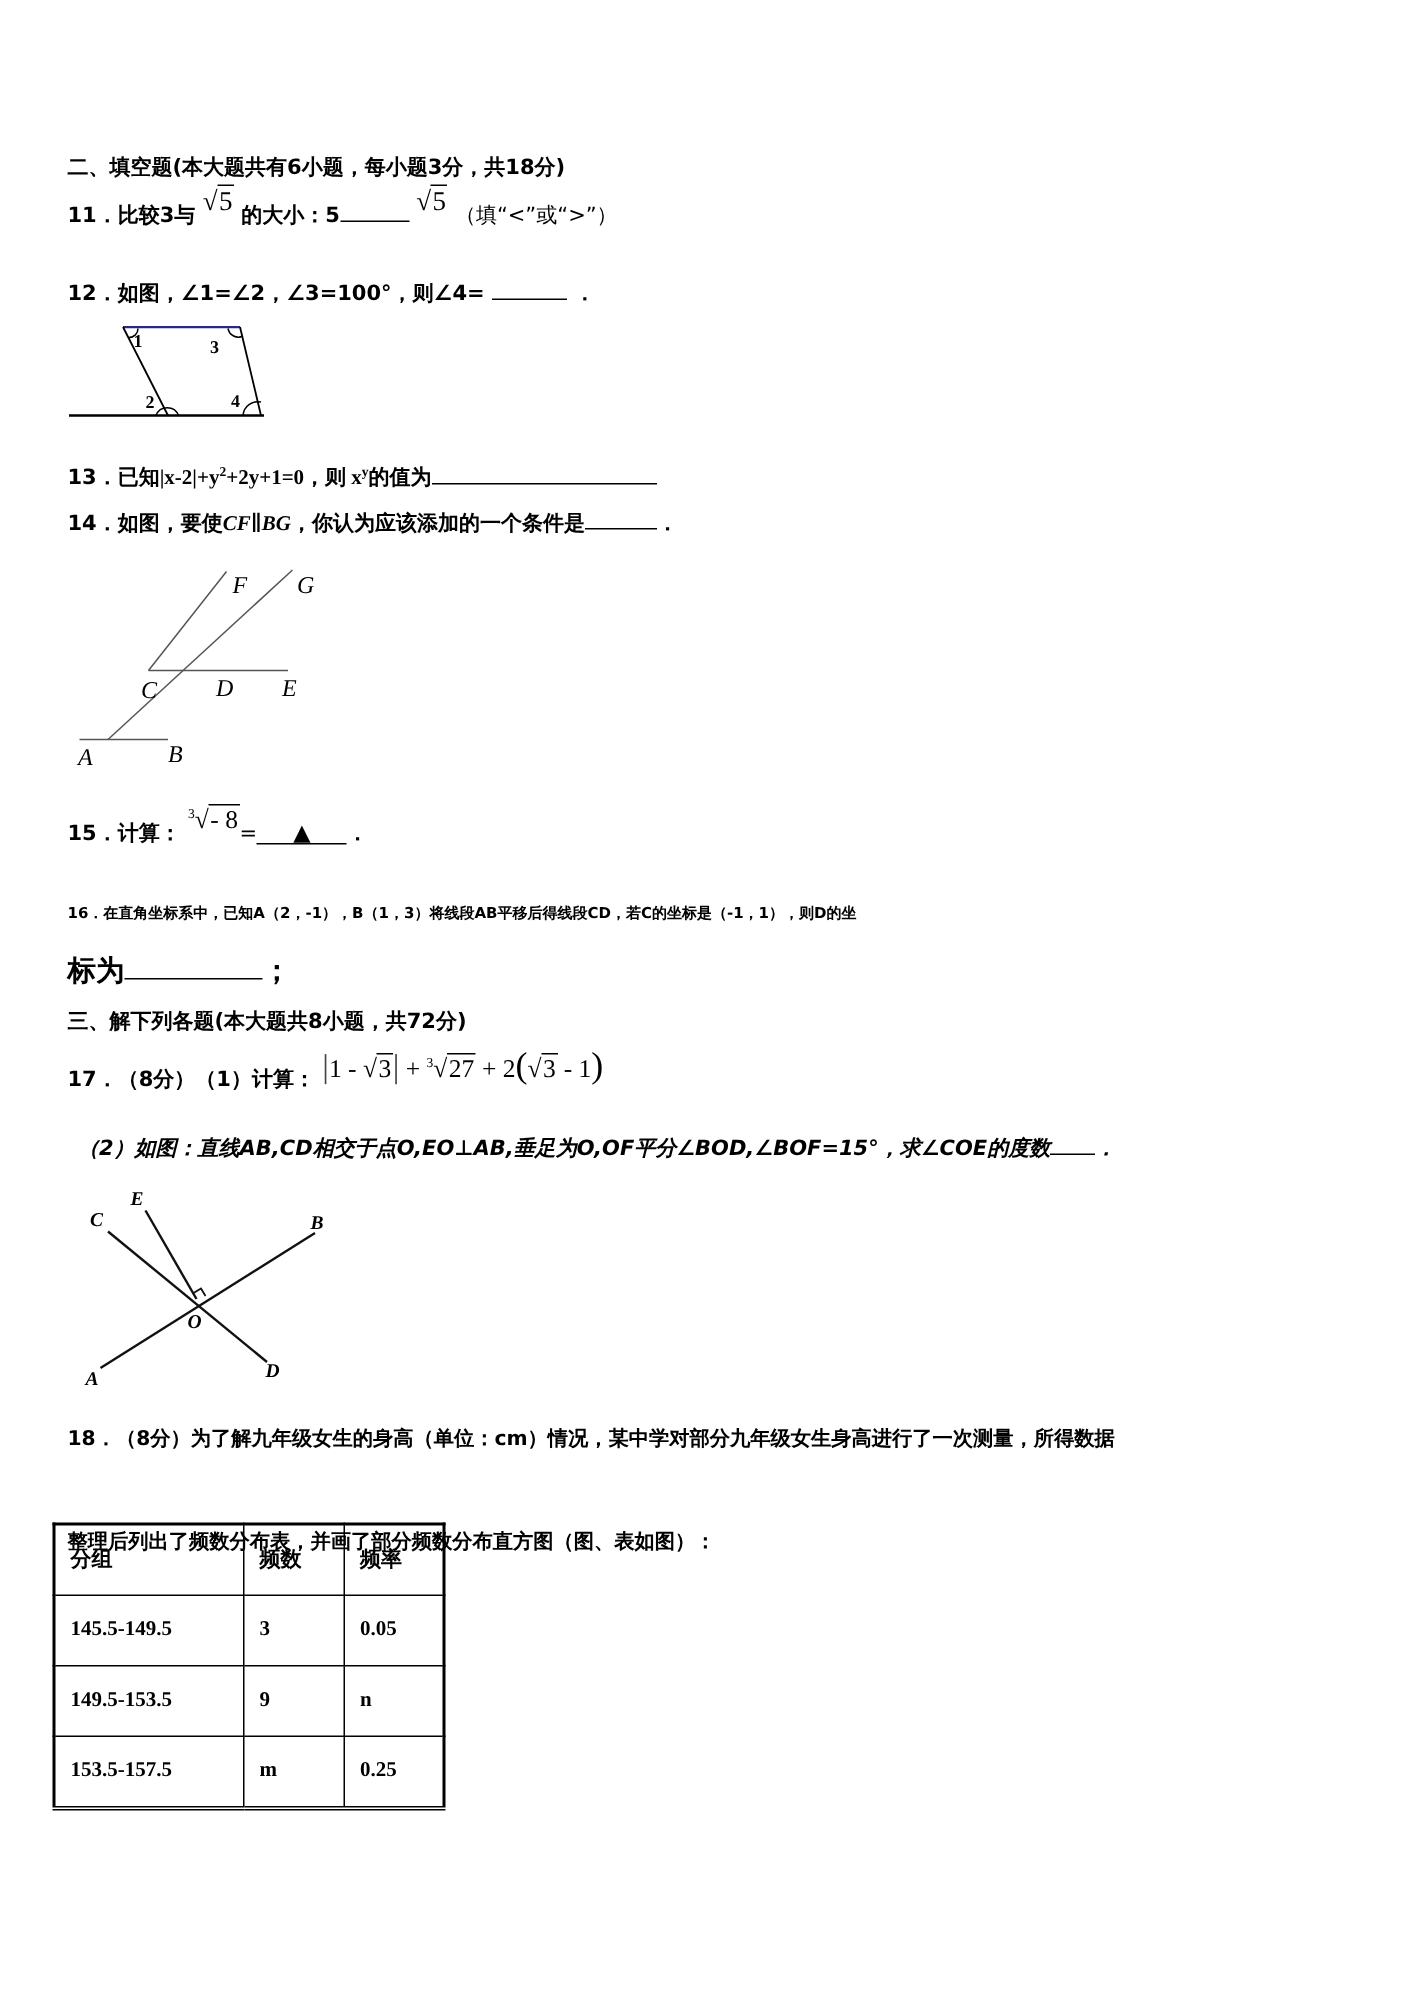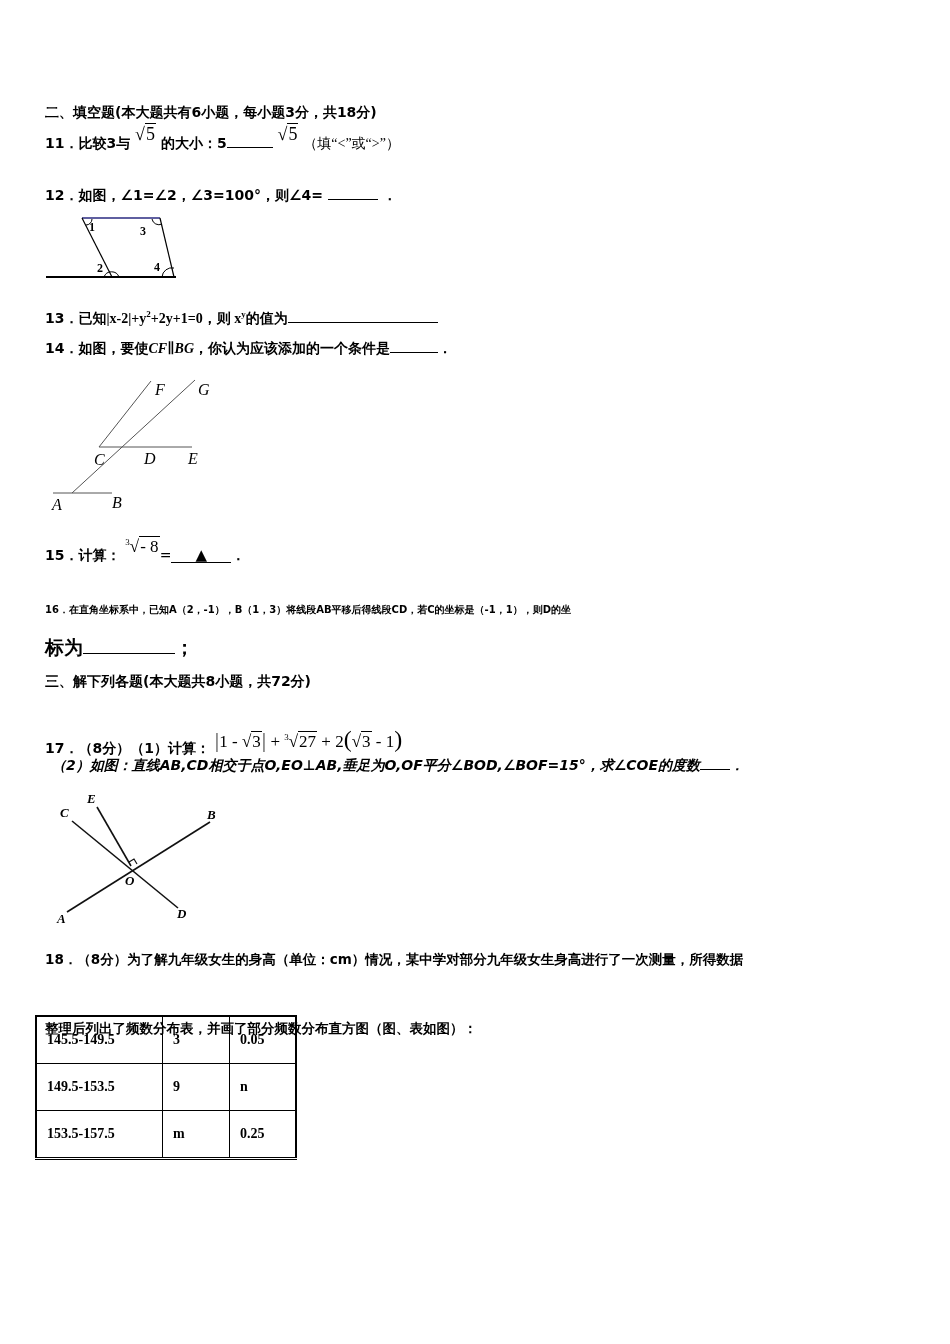--- a/index.html
+++ b/index.html
@@ -25,21 +25,21 @@
 </head>
 <body>
 
 <div class="abs q" style="left:45px;top:103px;">二、填空题(本大题共有6小题，每小题3分，共18分)</div>
 
 <div class="abs q" style="left:45px;top:133px;">
   <span>11．</span><span>比较3与</span>
   <span class="rad" style="top:-8px;">√<span class="over">5</span></span>
   <span>的大小：5</span><span class="blank" style="width:46px;"></span>
   <span class="rad" style="top:-8px;">√<span class="over">5</span></span>
-  <span style="font-weight:normal;font-family:Liberation Serif, serif;">（填“&lt;”或“&gt;”）</span>
+  <span style="font-weight:normal;">（填“&lt;”或“&gt;”）</span>
 </div>
 
 <div class="abs q" style="left:45px;top:186px;">
   <span>12．</span><span>如图，∠1=∠2，∠3=100°，则∠4=</span>
   <span class="blank" style="width:50px;"></span>
   <span>．</span>
 </div>
 <svg class="abs" style="left:44px;top:215px;" width="140" height="66">
   <line x1="38" y1="3" x2="116" y2="3" stroke="#2a2a80" stroke-width="1.5"></line>
   <line x1="38" y1="3" x2="68" y2="62" stroke="#000" stroke-width="1.2"></line>
@@ -81,21 +81,21 @@
   <span class="rad" style="top:-8px;font-size:17px;"><span style="font-size:9px;position:relative;top:-7px;">3</span>√<span class="over">- 8</span></span><span style="font-weight:normal;">=</span><span class="blank" style="width:60px;text-align:center;height:16px;"><span style="font-size:15px;">▲</span></span><span>．</span>
 </div>
 
 <div class="abs q" style="left:45px;top:601px;font-size:10px;">16．在直角坐标系中，已知A（2，-1），B（1，3）将线段AB平移后得线段CD，若C的坐标是（-1，1），则D的坐</div>
 <div class="abs q" style="left:45px;top:638px;font-size:19px;text-align:center;">
   <span>标为</span><span class="blank" style="width:92px;"></span><span>；</span>
 </div>
 
 <div class="abs q" style="left:45px;top:672px;">三、解下列各题(本大题共8小题，共72分)</div>
 
-<div class="abs q" style="left:45px;top:736px;">
+<div class="abs q" style="left:45px;top:708px;">
   <span>17．</span><span>（8分）（1）计算：</span>
   <span class="rad" style="top:-6px;font-size:17px;">
     <span style="font-size:22px;color:#444;">|</span><span>1 - </span>√<span class="over">3</span><span style="font-size:22px;color:#444;">|</span><span> + </span><span style="font-size:9px;position:relative;top:-7px;">3</span>√<span class="over">27</span><span> + 2</span><span style="font-size:24px;">(</span>√<span class="over">3</span><span> - 1</span><span style="font-size:24px;">)</span>
   </span>
 </div>
 
 <div class="abs q" style="left:52px;top:756px;font-size:14px;font-style:italic;">
   <span>（2）如图：直线AB,CD相交于点O,EO⊥AB,垂足为O,OF平分∠BOD,∠BOF=15°，求∠COE的度数</span><span class="blank" style="width:30px;"></span><span>．</span>
 </div>
 <svg class="abs" style="left:45px;top:785px;" width="190" height="145">
@@ -109,20 +109,25 @@
   <text x="80" y="100" font-family="Liberation Serif, serif" font-style="italic" font-weight="bold" font-size="13">O</text>
   <text x="12" y="138" font-family="Liberation Serif, serif" font-style="italic" font-weight="bold" font-size="13">A</text>
   <text x="132" y="133" font-family="Liberation Serif, serif" font-style="italic" font-weight="bold" font-size="13">D</text>
 </svg>
 
 <div class="abs q" style="left:45px;top:950px;font-size:13.5px;">18．（8分）为了解九年级女生的身高（单位：cm）情况，某中学对部分九年级女生身高进行了一次测量，所得数据</div>
 <div class="abs q" style="left:45px;top:987px;font-size:13.5px;margin-top:32px;">整理后列出了频数分布表，并画了部分频数分布直方图（图、表如图）：</div>
 
 <table class="freq">
   <tbody>
+      <tr>
+    <td class="c1 hdr">分组</td>
+    <td class="c2 hdr">频数</td>
+    <td class="c3 hdr">频率</td>
+  </tr>
   <tr>
     <td class="c1">145.5-149.5</td>
     <td class="c2">3</td>
     <td class="c3">0.05</td>
   </tr>
   <tr>
     <td class="c1">149.5-153.5</td>
     <td class="c2">9</td>
     <td class="c3">n</td>
   </tr>

